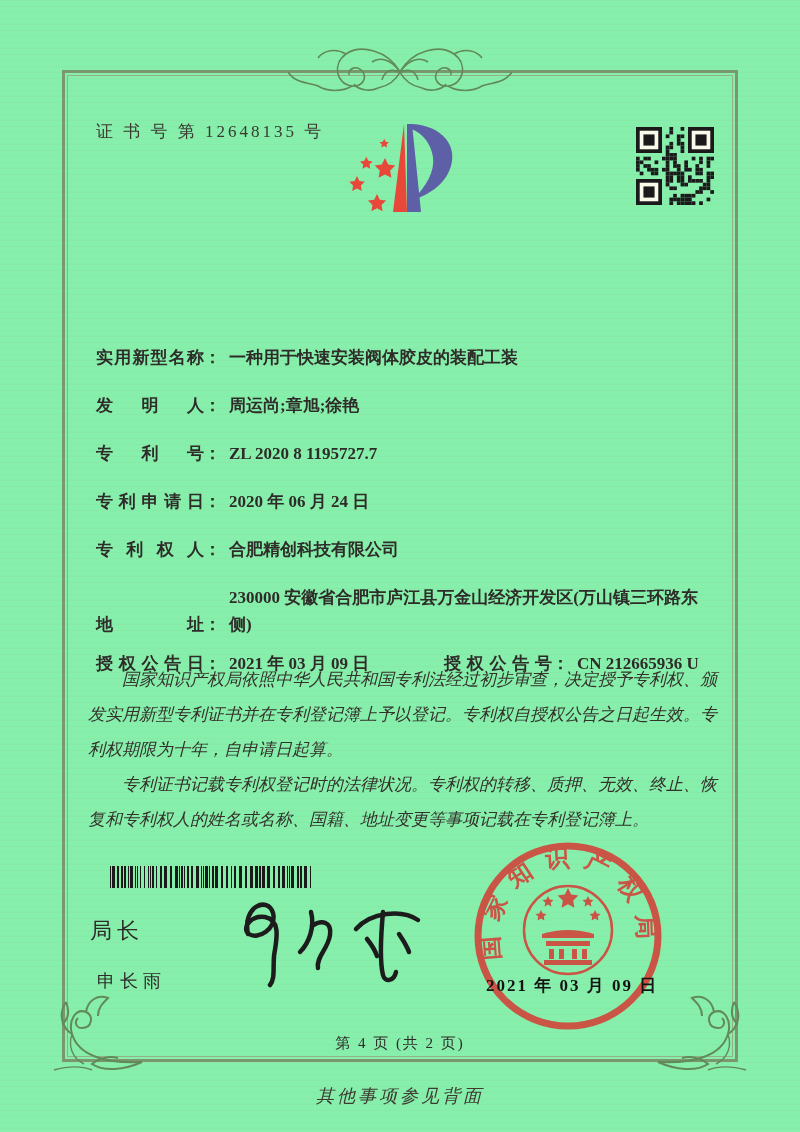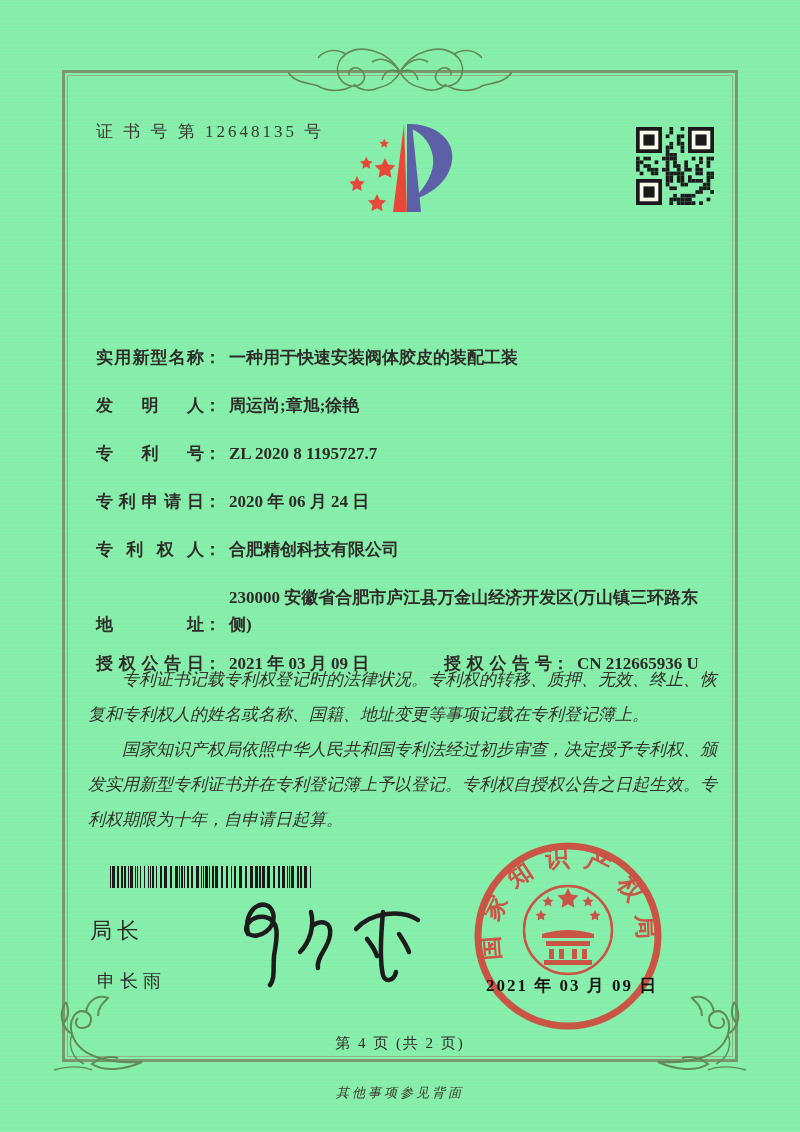--- a/index.html
+++ b/index.html
@@ -42,21 +42,21 @@
   .fpair .flabel2 { display:inline-block; width:108px; text-align:justify; text-align-last:justify; flex:0 0 108px; }
   .paragraphs { left:88px; top:662px; width:632px; font-size:17px; line-height:35px; font-style:italic; color:#33312a; }
   .paragraphs p { text-indent:2em; }
   .barcode-wrap { left:110px; top:866px; }
   .sign-title { left:90px; top:916px; font-size:22px; letter-spacing:5px; }
   .sign-name  { left:97px; top:969px; font-size:18px; letter-spacing:5px; }
   .signature-wrap { left:216px; top:882px; }
   .seal-wrap { left:470px; top:838px; }
   .seal-date { left:486px; top:974px; font-size:17px; letter-spacing:2px; color:#141414; font-weight:bold; }
   .page-info { left:0; width:800px; top:1034px; text-align:center; font-size:15px; letter-spacing:2px; }
-  .footer-note { left:0; width:800px; top:1084px; text-align:center; font-size:13px; letter-spacing:3px; font-style:italic; color:#3d3a30; }
+  .footer-note { left:0; width:800px; top:1084px; text-align:center; font-size:18px; letter-spacing:3px; font-style:italic; color:#3d3a30; }
   .orn-top { left:284px; top:42px; }
   .orn-bl { left:48px; top:992px; }
   .orn-br { left:656px; top:992px; transform:scaleX(-1); }
   svg { display:block; }
 </style>
 </head>
 <body>
 
 <div class="page">
 
@@ -290,22 +290,22 @@
       </span>
       <span class="fpair">
         <span class="flabel2">授权公告号</span>
           <span class="fcolon">：</span>
         <span>CN 212665936 U</span>
       </span>
     </div>
   </div>
 
   <div class="abs paragraphs">
+    <p>国家知识产权局依照中华人民共和国专利法经过初步审查，决定授予专利权、颁发实用新型专利证书并在专利登记簿上予以登记。专利权自授权公告之日起生效。专利权期限为十年，自申请日起算。</p>
     <p>专利证书记载专利权登记时的法律状况。专利权的转移、质押、无效、终止、恢复和专利权人的姓名或名称、国籍、地址变更等事项记载在专利登记簿上。</p>
-    <p>国家知识产权局依照中华人民共和国专利法经过初步审查，决定授予专利权、颁发实用新型专利证书并在专利登记簿上予以登记。专利权自授权公告之日起生效。专利权期限为十年，自申请日起算。</p>
   </div>
 
   <div class="abs barcode-wrap">
     <svg id="bc-svg" width="204" height="22" viewBox="0 0 204 22">
         <rect x="0" y="0" width="1" height="22" fill="#1a1a1a"></rect>
         <rect x="2" y="0" width="3" height="22" fill="#1a1a1a"></rect>
         <rect x="7" y="0" width="2" height="22" fill="#1a1a1a"></rect>
         <rect x="11" y="0" width="2" height="22" fill="#1a1a1a"></rect>
         <rect x="14" y="0" width="2" height="22" fill="#1a1a1a"></rect>
         <rect x="18" y="0" width="1" height="22" fill="#1a1a1a"></rect>

